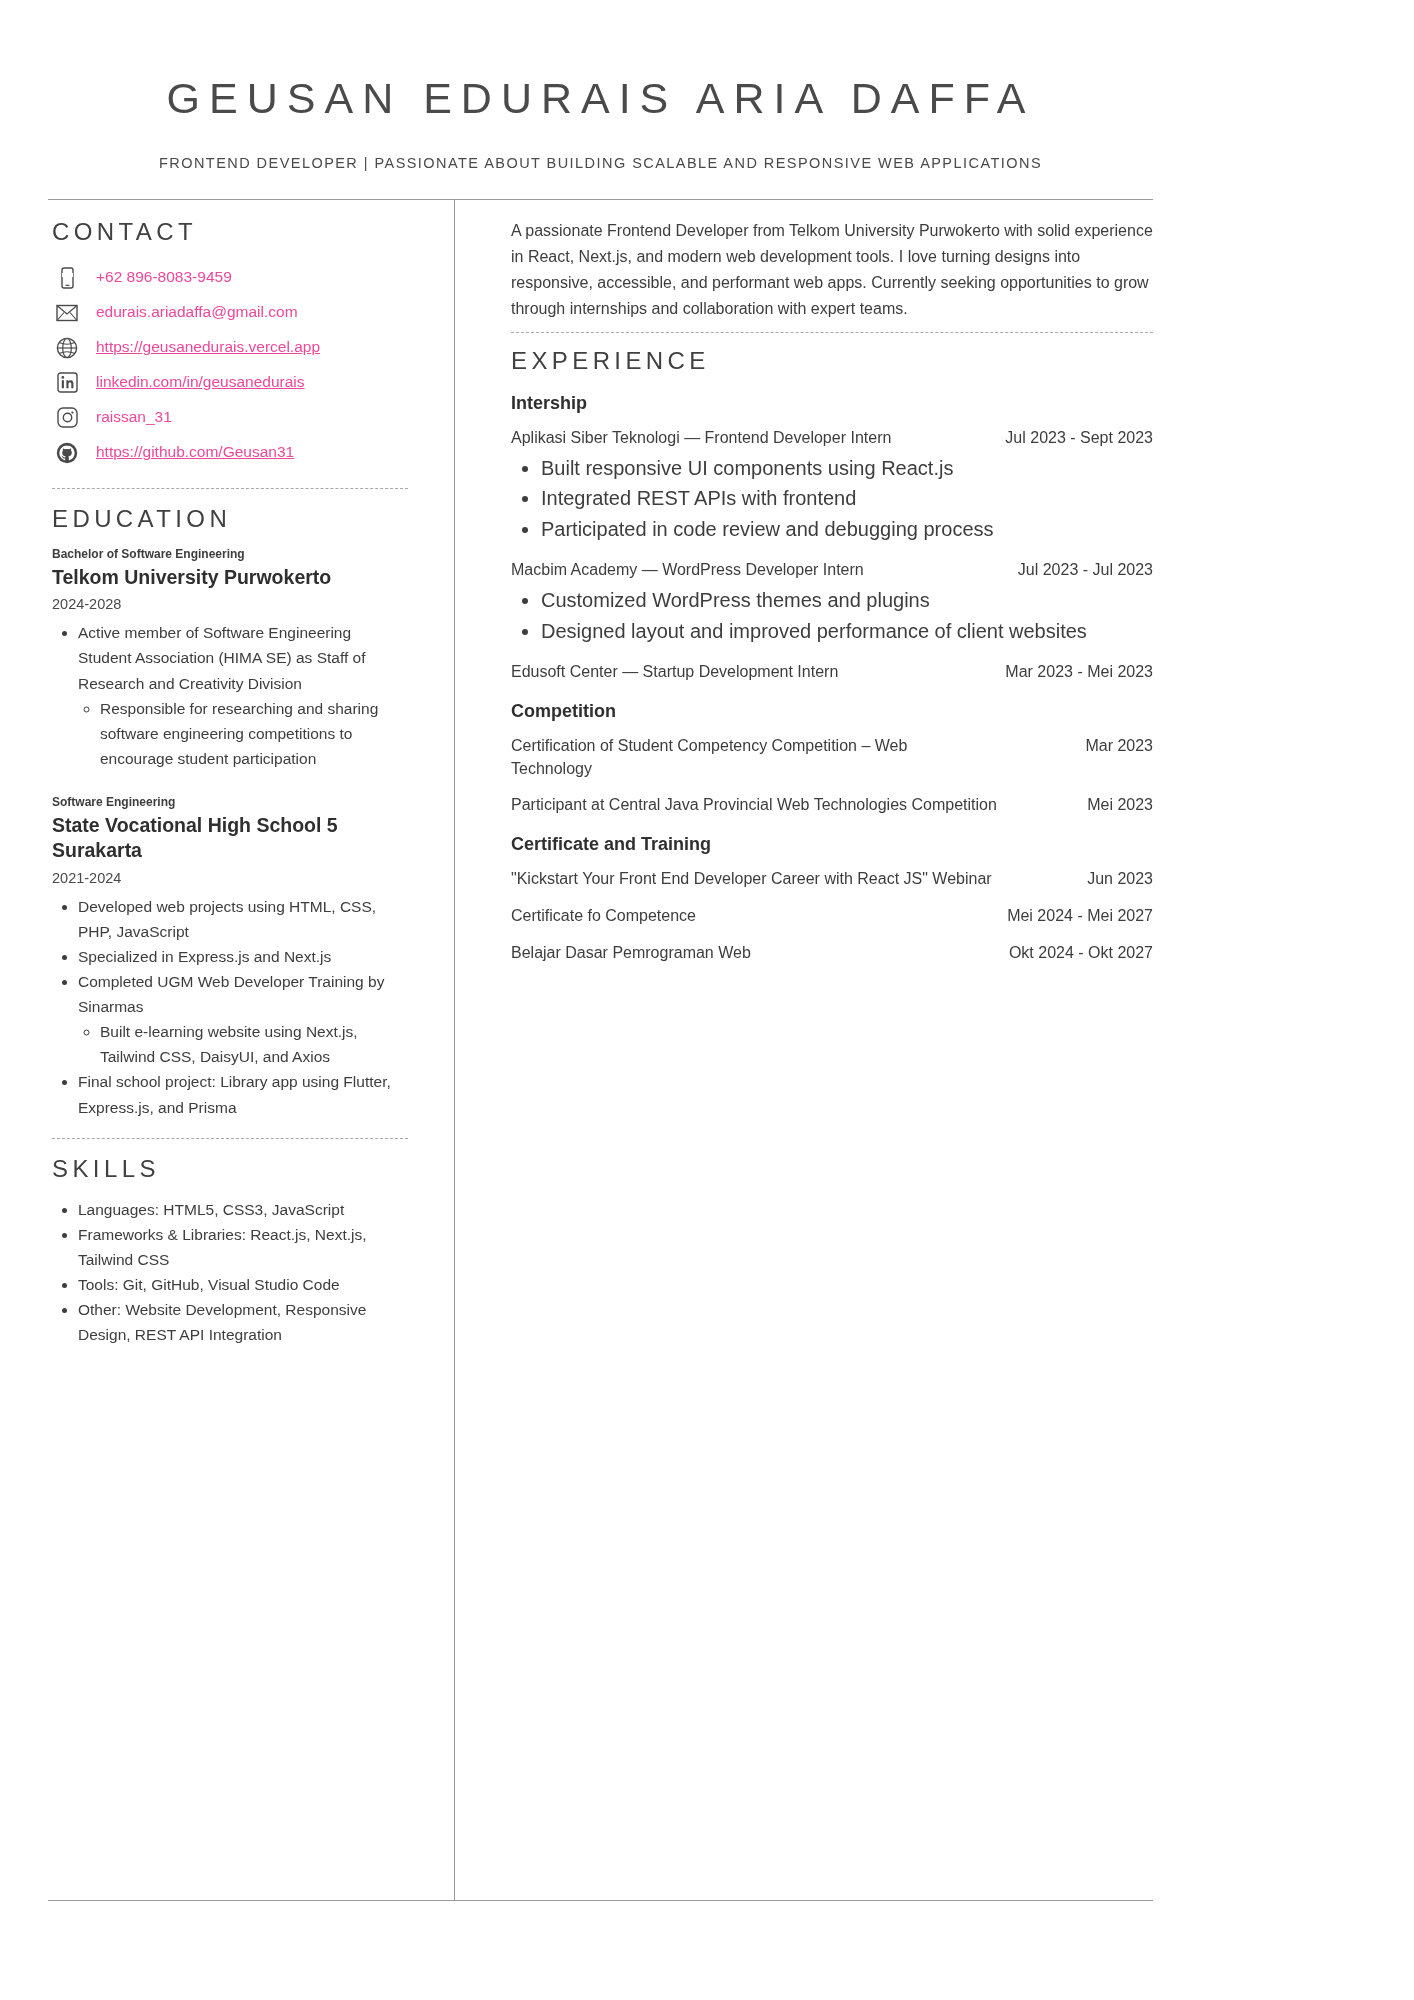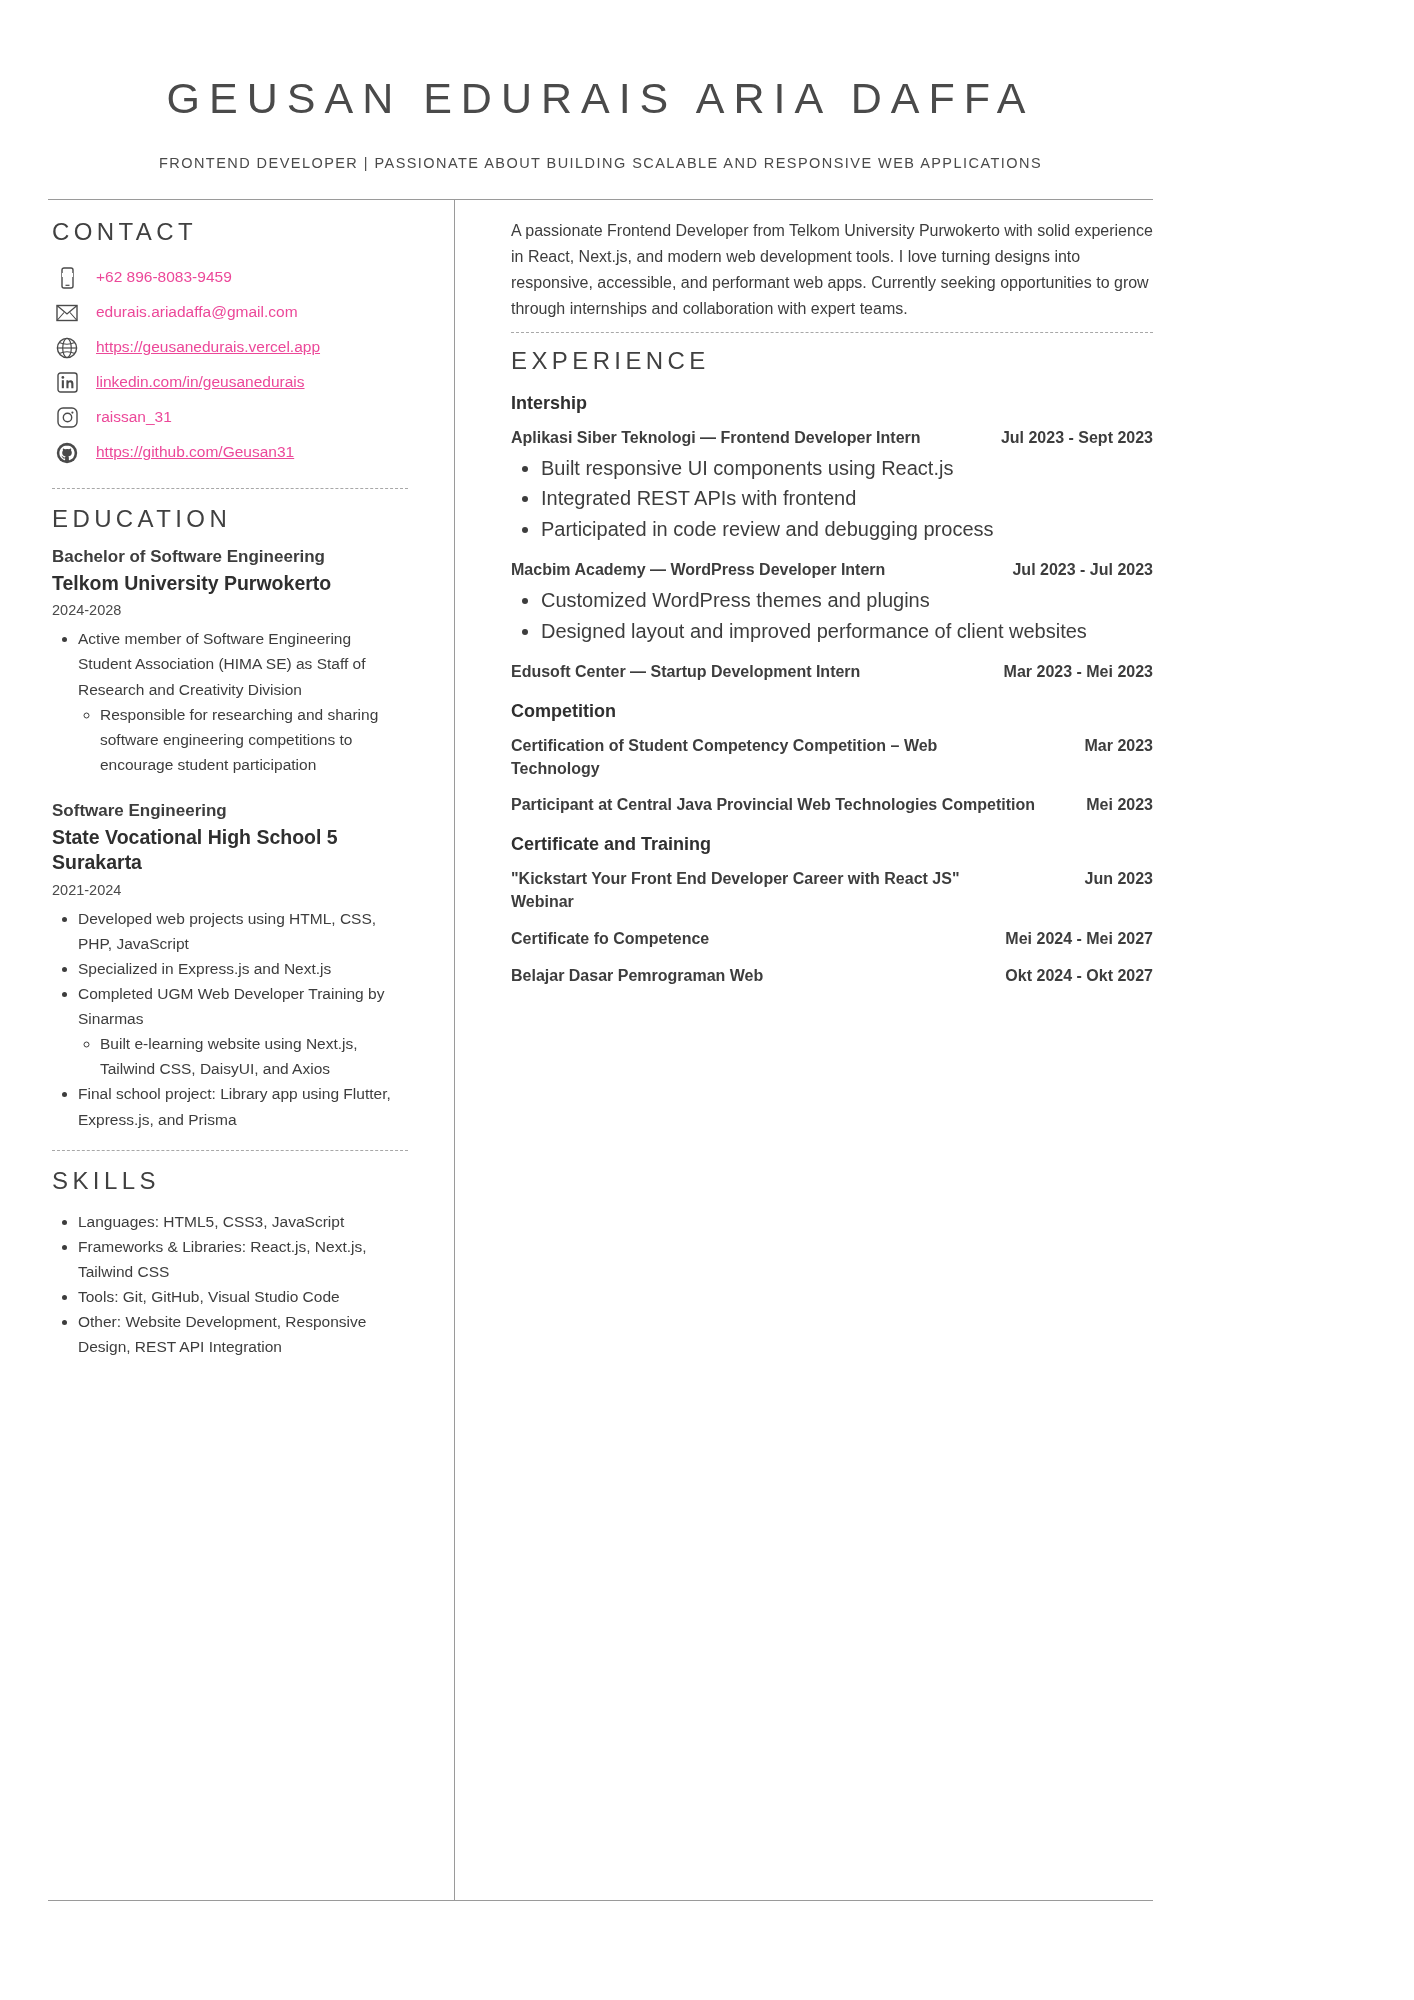--- a/index.html
+++ b/index.html
@@ -97,21 +97,21 @@
   .ctext {
     font-size: 15.5px;
     color: #ec4899;
     line-height: 1.2;
   }
   .ctext.link {
     text-decoration: underline;
   }
   
   .edu-small {
-    font-size: 17px;
+    font-size: 12px;
     font-weight: bold;
     color: #3d3d3d;
     margin-top: 2px;
   }
   .edu-school {
     font-size: 19.5px;
     font-weight: bold;
     color: #2f2f2f;
     line-height: 1.3;
     margin-top: 4px;
@@ -153,21 +153,20 @@
     font-size: 18px;
     font-weight: bold;
     color: #2f2f2f;
     margin: 18px 0 12px 0;
   }
   .xp-row {
     display: flex;
     justify-content: space-between;
     align-items: baseline;
     gap: 8px;
-    font-weight: bold;
   }
   .xp-title {
     font-size: 16px;
     color: #3d3d3d;
     line-height: 1.45;
   }
   .xp-date {
     font-size: 16px;
     color: #3d3d3d;
     white-space: nowrap;

